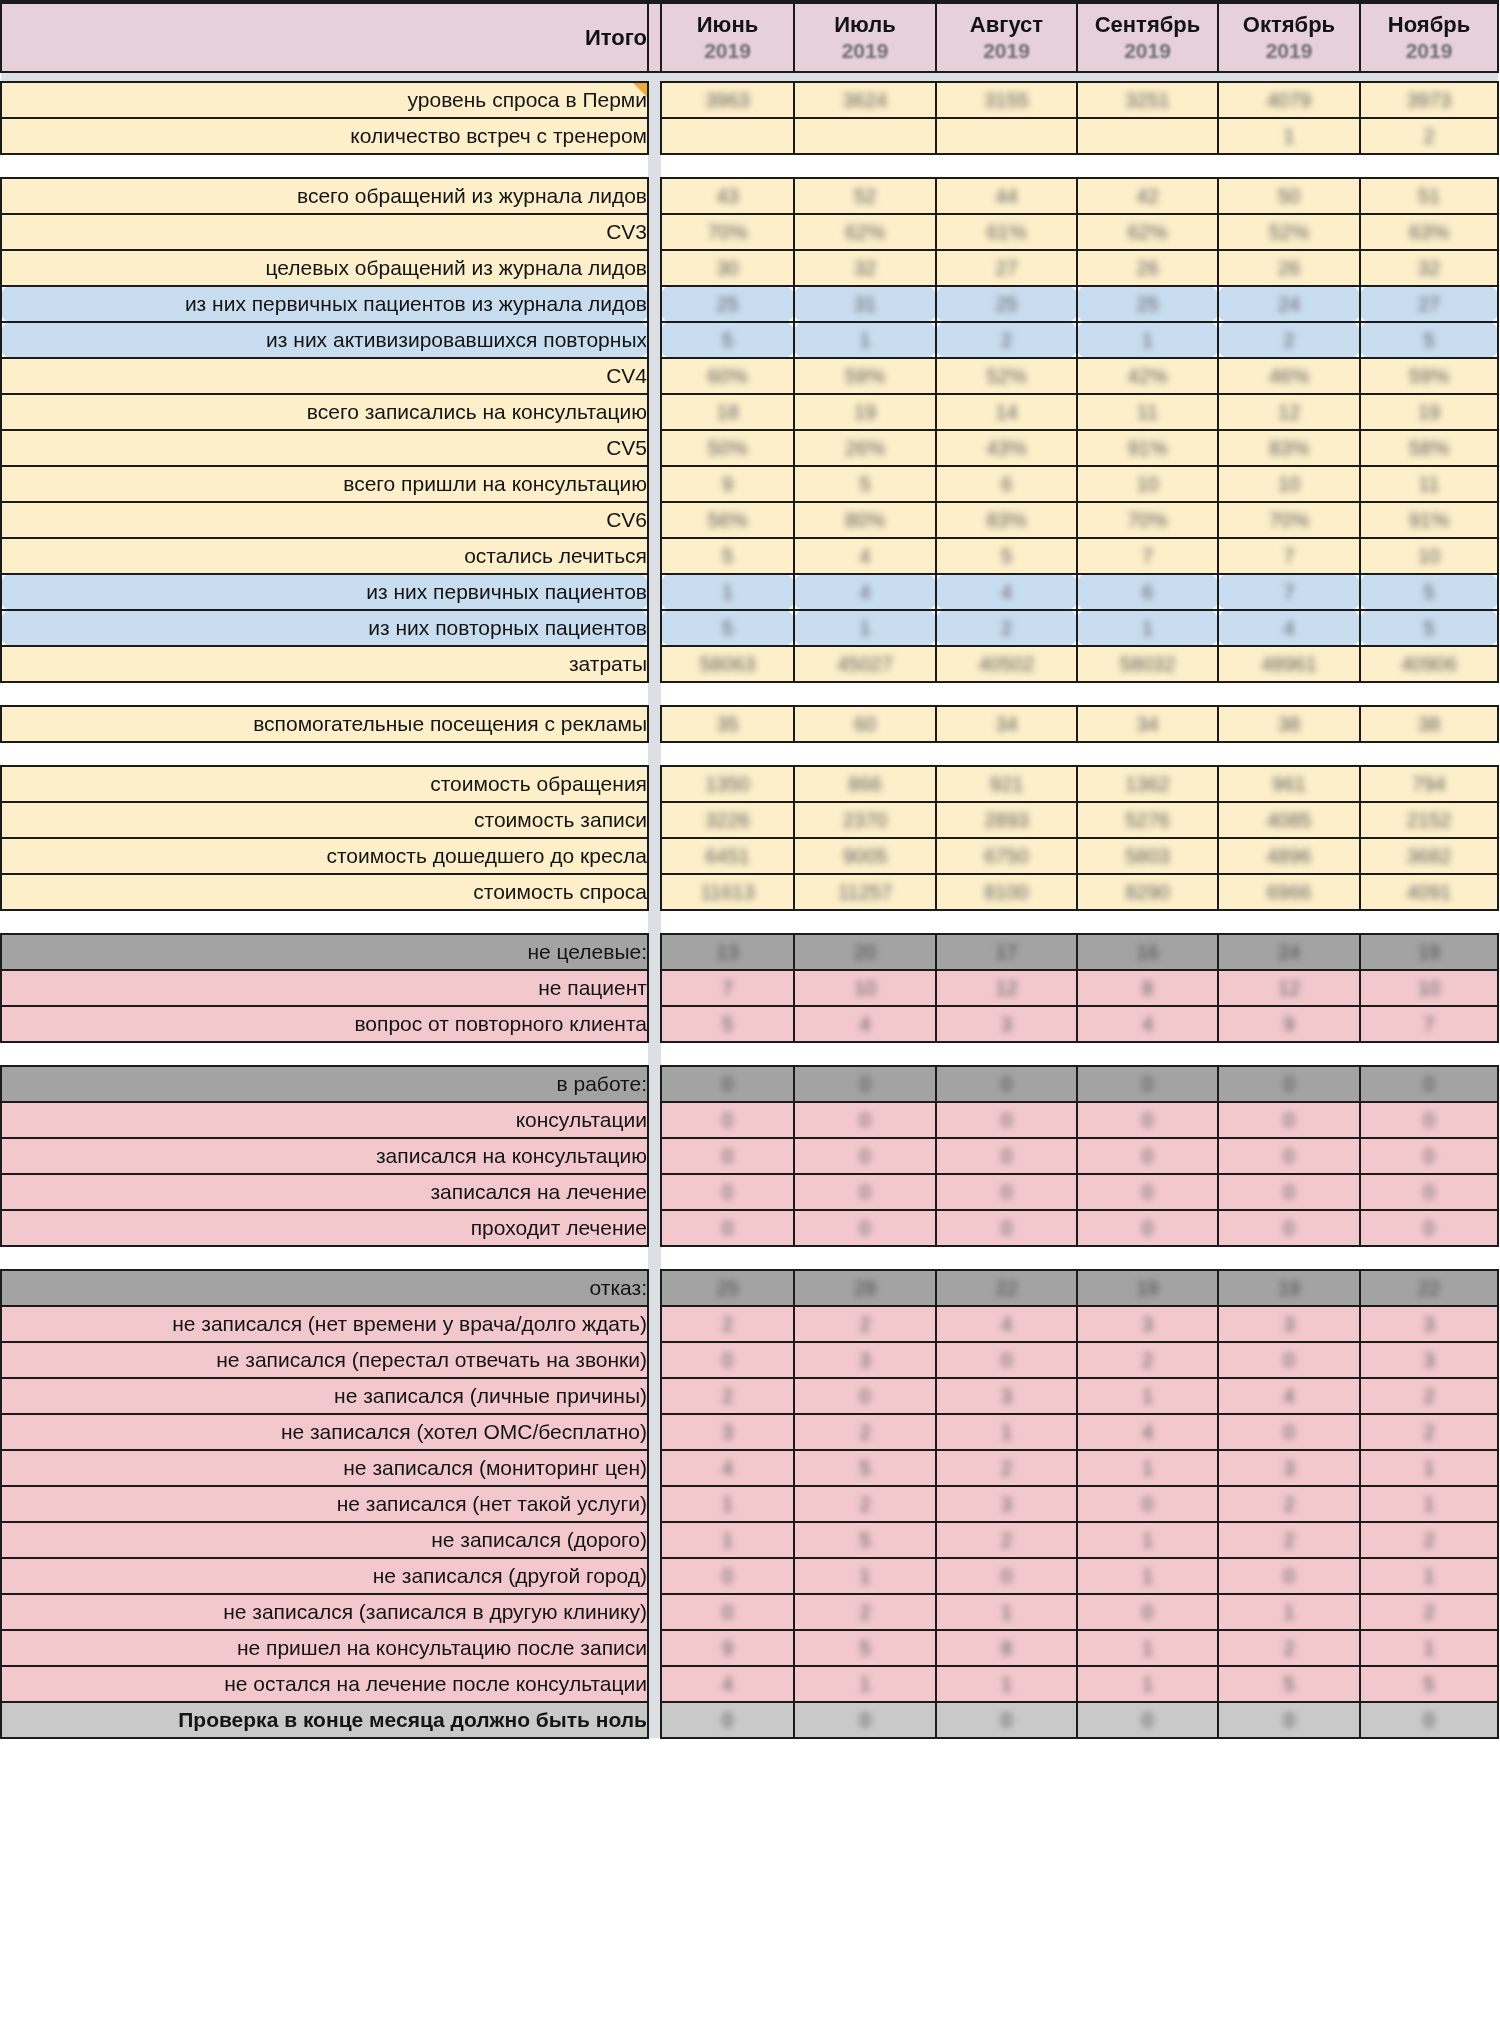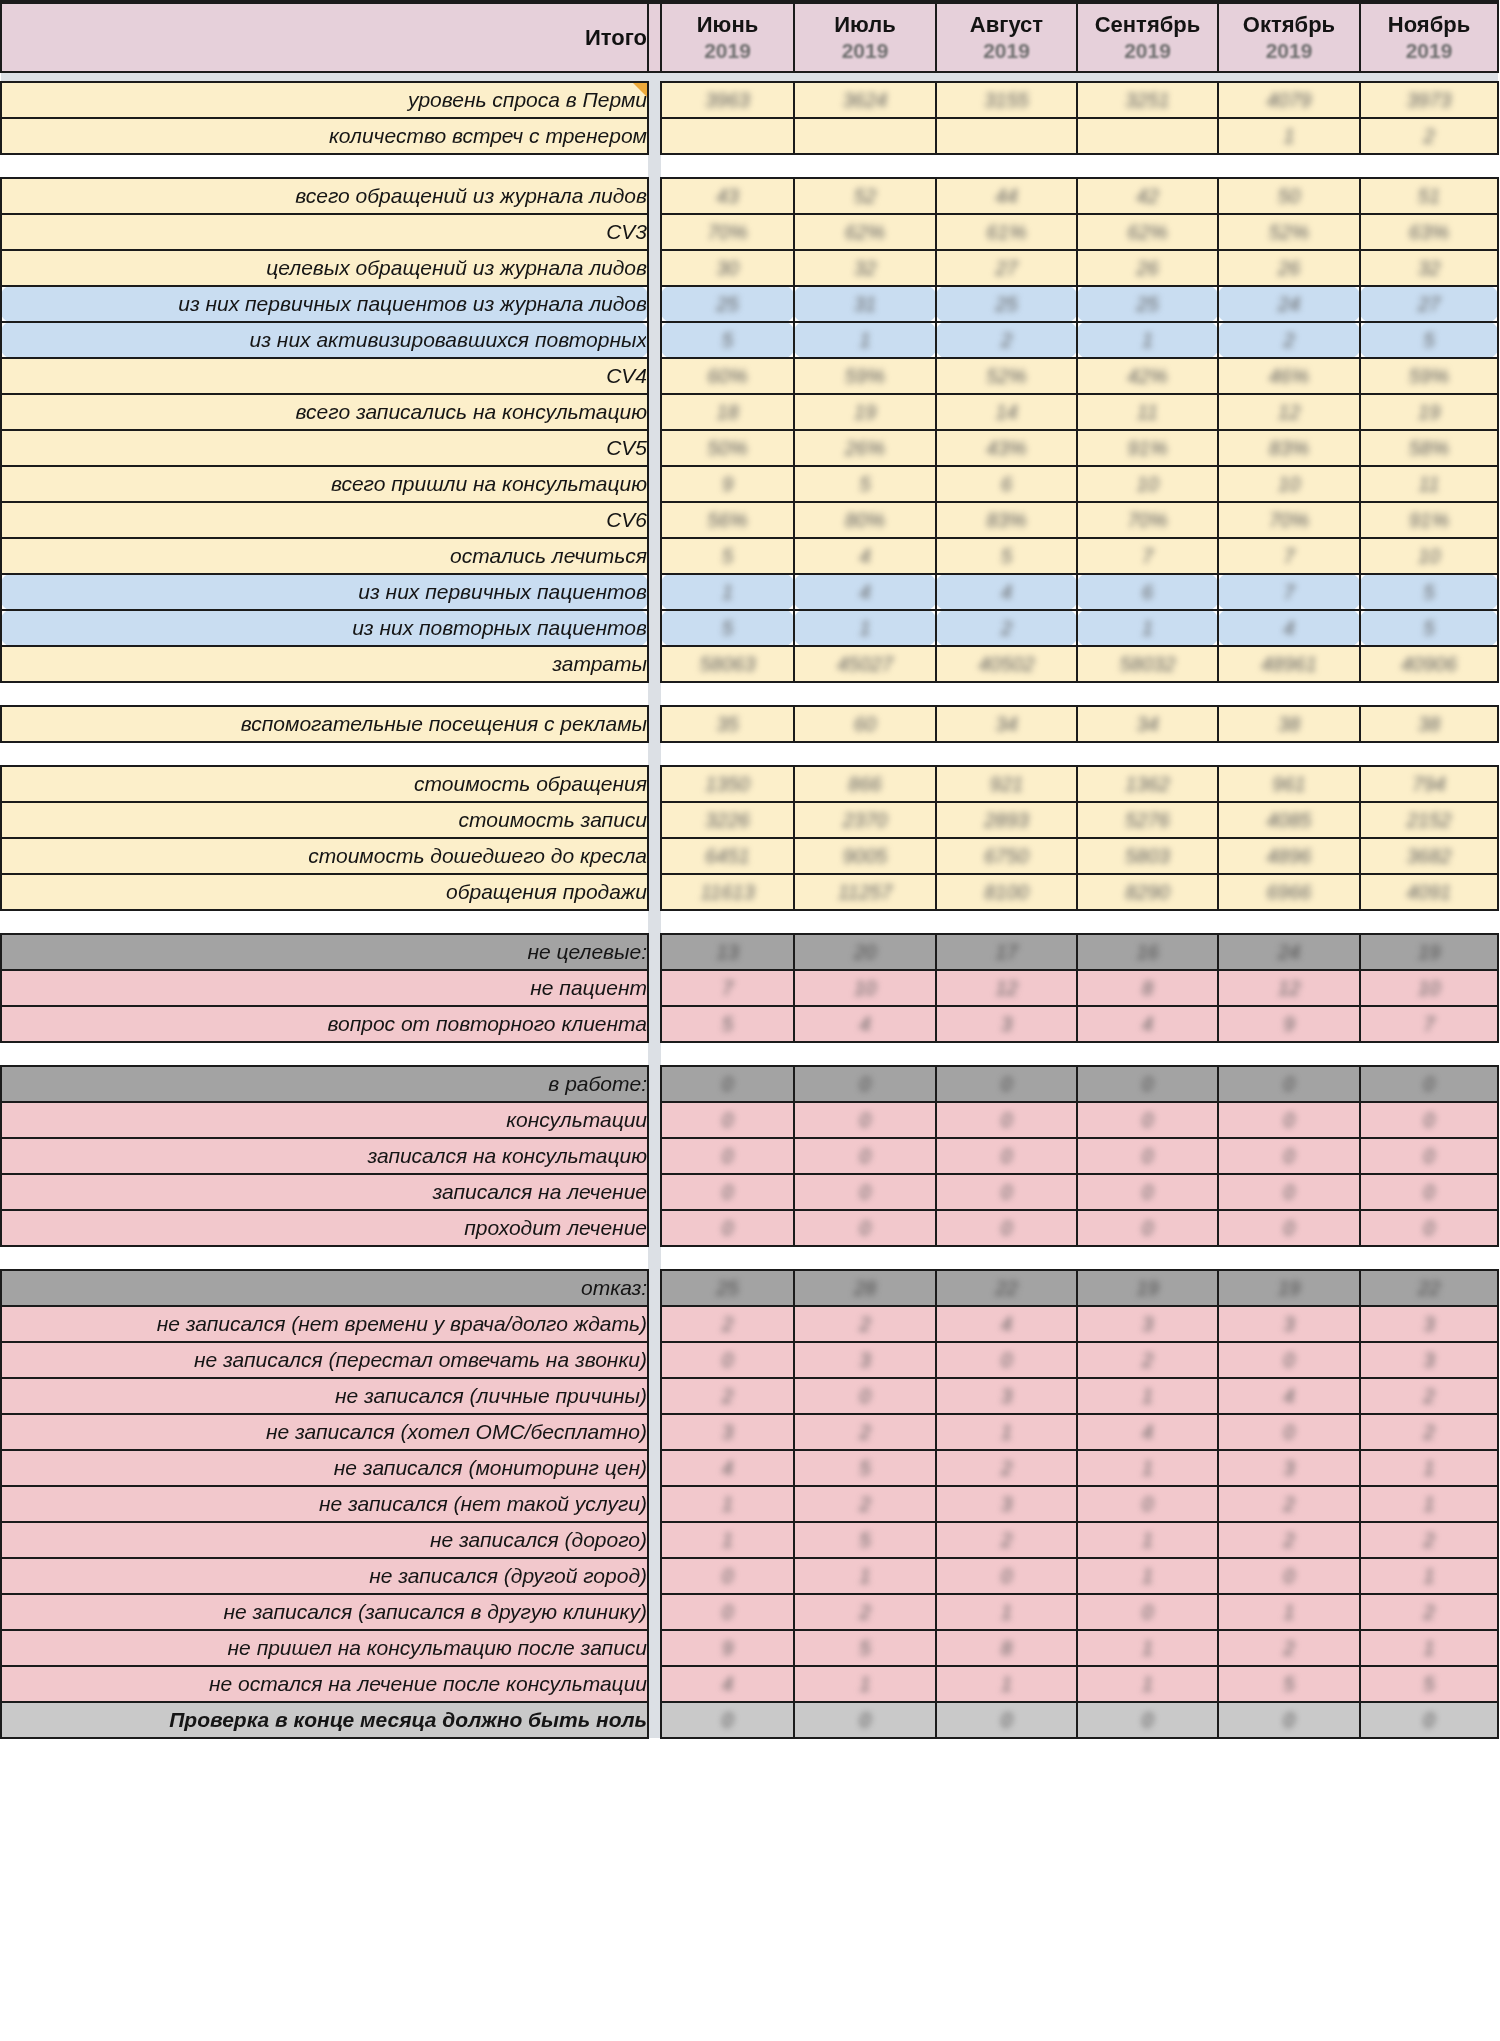--- a/index.html
+++ b/index.html
@@ -22,21 +22,21 @@
   th.sep-col { border:none; border-top:4px solid #1b1b1b; background:#dce0e5; }
   .month-name { display:block; font-size:22px; font-weight:bold; color:#131313; line-height:26px; text-align:center; }
   .month-year { display:block; font-size:21px; font-weight:bold; color:#6f6f6f; line-height:26px; text-align:center; filter:blur(1.1px); }
 
   
   tr.sep-row { height:10px; }
   tr.sep-row td { background:#dce0e5; border:none; }
   td.sep-cell { background:#dce0e5; border:none; }
 
   
-  tr.body-row { height:24px;font-style:italic; }
+  tr.body-row { height:24px; }
   td.lbl { position:relative; text-align:right; padding-right:10px; font-size:21px; color:#151515; border:2px solid #1b1b1b; vertical-align:middle; }
   td.val { text-align:center; border:2px solid #1b1b1b; vertical-align:middle; font-size:20px; color:#5f5f5f; }
   td.val .v { display:inline-block; filter:blur(3.1px); line-height:34px; }
 
   .bg-yellow { background:#fcefca; }
   .bg-blue   { background:#c9ddf1;border-radius:10px; }
   .bg-green  { background:#a3a3a3; }
   .bg-pink   { background:#f2c8cc; }
   .bg-gray   { background:#c9c9c9; }
 
@@ -331,21 +331,21 @@
           <td class="lbl bg-yellow">стоимость дошедшего до кресла</td>
           <td class="sep-cell"></td>
           <td class="val bg-yellow"><span class="v">6451</span></td>
           <td class="val bg-yellow"><span class="v">9005</span></td>
           <td class="val bg-yellow"><span class="v">6750</span></td>
           <td class="val bg-yellow"><span class="v">5803</span></td>
           <td class="val bg-yellow"><span class="v">4896</span></td>
           <td class="val bg-yellow"><span class="v">3682</span></td>
         </tr>
         <tr class="body-row">
-          <td class="lbl bg-yellow">обращения продажи</td>
+          <td class="lbl bg-yellow">стоимость спроса</td>
           <td class="sep-cell"></td>
           <td class="val bg-yellow"><span class="v">11613</span></td>
           <td class="val bg-yellow"><span class="v">11257</span></td>
           <td class="val bg-yellow"><span class="v">8100</span></td>
           <td class="val bg-yellow"><span class="v">8290</span></td>
           <td class="val bg-yellow"><span class="v">6966</span></td>
           <td class="val bg-yellow"><span class="v">4091</span></td>
         </tr>
         <tr class="body-row">
           <td class="lbl empty"></td>

